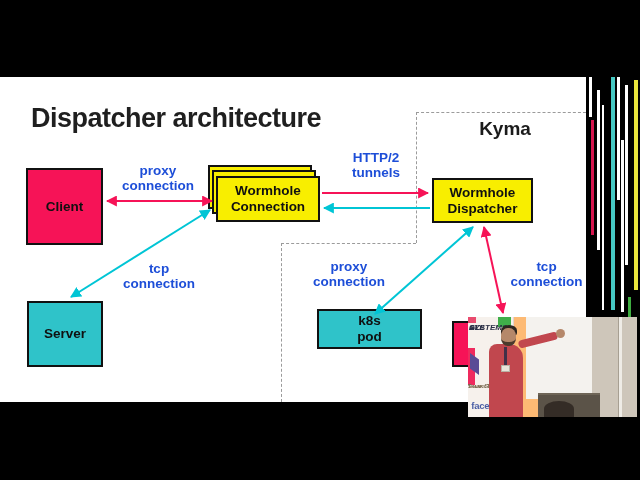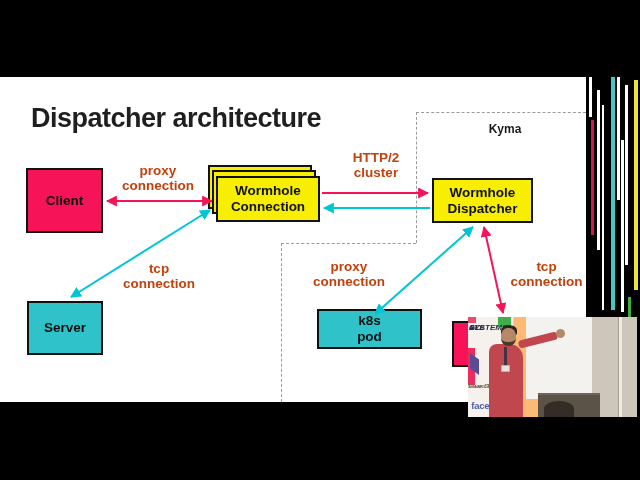--- a/index.html
+++ b/index.html
@@ -21,24 +21,24 @@
   .dash{position:absolute;}
   .dash.h{border-top:1px dashed var(--dash);}
   .dash.v{border-left:1px dashed var(--dash);}
   .node{position:absolute;border:2px solid #111;box-sizing:border-box;
         display:flex;flex-direction:column;align-items:center;justify-content:center;
         font-weight:700;font-size:13.5px;line-height:16px;color:#101010;text-align:center;}
   .pink-box{background:var(--pink);}
   .teal-box{background:var(--teal-box);}
   .yellow-box{background:var(--yellow);}
   .stackcard{position:absolute;background:var(--yellow);border:2px solid #111;box-sizing:border-box;}
-  .lbl{position:absolute;text-align:center;font-weight:700;font-size:13.5px;line-height:14.5px;color:#c2410c;}
+  .lbl{position:absolute;text-align:center;font-weight:700;font-size:13.5px;line-height:14.5px;color:#1d4ed8;}
   .lbl span{display:block;}
   #cluster-label{position:absolute;left:455px;top:121px;width:100px;text-align:center;
-                 font-weight:700;font-size:12px;line-height:16.5px;}
+                 font-weight:700;font-size:19px;line-height:16.5px;}
   #cluster-label span{display:block;}
   #arrow-layer{position:absolute;left:0;top:0;z-index:6;pointer-events:none;}
   
   #glitch{position:absolute;left:586px;top:77px;width:54px;height:325px;background:#000;z-index:4;}
   #glitch div{position:absolute;}
   
   #webcam{position:absolute;left:468px;top:317px;width:169px;height:100px;overflow:hidden;
           background:#fdba74;z-index:20;}
   #webcam *{position:absolute;box-sizing:border-box;}
   #wc-screen{left:58px;top:0;width:66px;height:82px;background:#f4f2ee;}
@@ -78,25 +78,25 @@
 
   <div class="dash h" style="left:416px;top:112px;width:170px;"></div>
   <div class="dash v" style="left:416px;top:112px;height:131px;"></div>
   <div class="dash h" style="left:281px;top:243px;width:135px;"></div>
   <div class="dash v" style="left:281px;top:243px;height:159px;"></div>
 
   <div id="cluster-label">
     <span>Kyma</span>
   </div>
 
-  <div class="node pink-box" style="left:26px;top:168px;width:77px;height:65px;">
+  <div class="node pink-box" style="left:26px;top:168px;width:77px;height:77px;">
     <span>Client</span>
   </div>
 
-  <div class="node teal-box" style="left:27px;top:301px;width:76px;height:54px;">
+  <div class="node teal-box" style="left:27px;top:301px;width:76px;height:66px;">
     <span>Server</span>
   </div>
 
   <div style="position:absolute;left:208px;top:165px;width:114px;height:58px;">
     <div class="stackcard" style="left:0;top:0;width:104px;height:44px;"></div>
     <div class="stackcard" style="left:4px;top:5px;width:104px;height:44px;"></div>
     <div class="node yellow-box" style="left:8px;top:11px;width:104px;height:46px;">
       <span>Wormhole</span>
       <span>Connection</span>
     </div>
@@ -117,21 +117,21 @@
   <div class="lbl" style="left:108px;top:164px;width:100px;">
     <span>proxy</span>
     <span>connection</span>
   </div>
   <div class="lbl" style="left:109px;top:262px;width:100px;">
     <span>tcp</span>
     <span>connection</span>
   </div>
   <div class="lbl" style="left:326px;top:151px;width:100px;">
     <span>HTTP/2</span>
-    <span>cluster</span>
+    <span>tunnels</span>
   </div>
   <div class="lbl" style="left:299px;top:260px;width:100px;">
     <span>proxy</span>
     <span>connection</span>
   </div>
   <div class="lbl" style="left:494px;top:260px;width:105px;">
     <span>tcp</span>
     <span>connection</span>
   </div>
 

